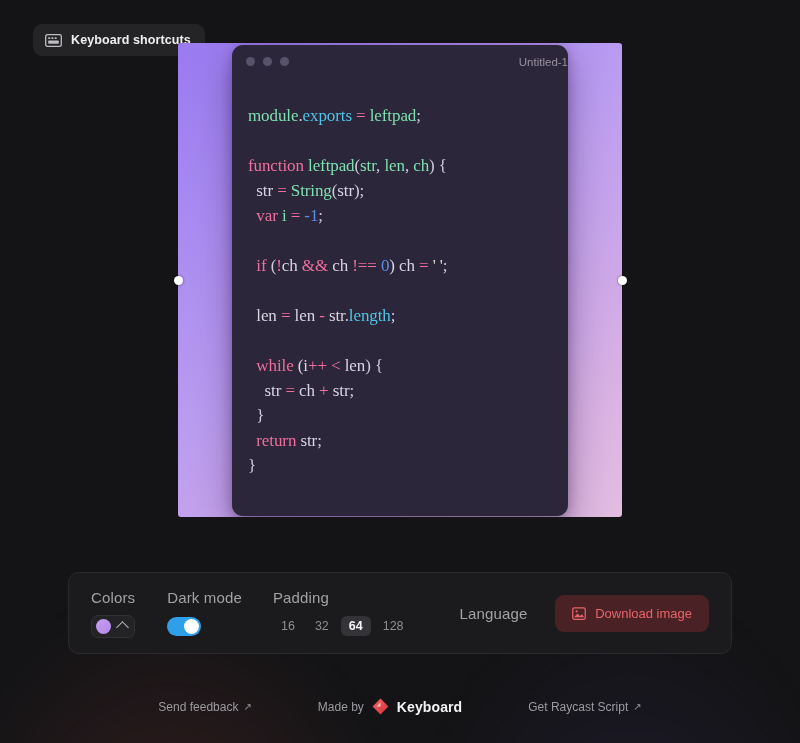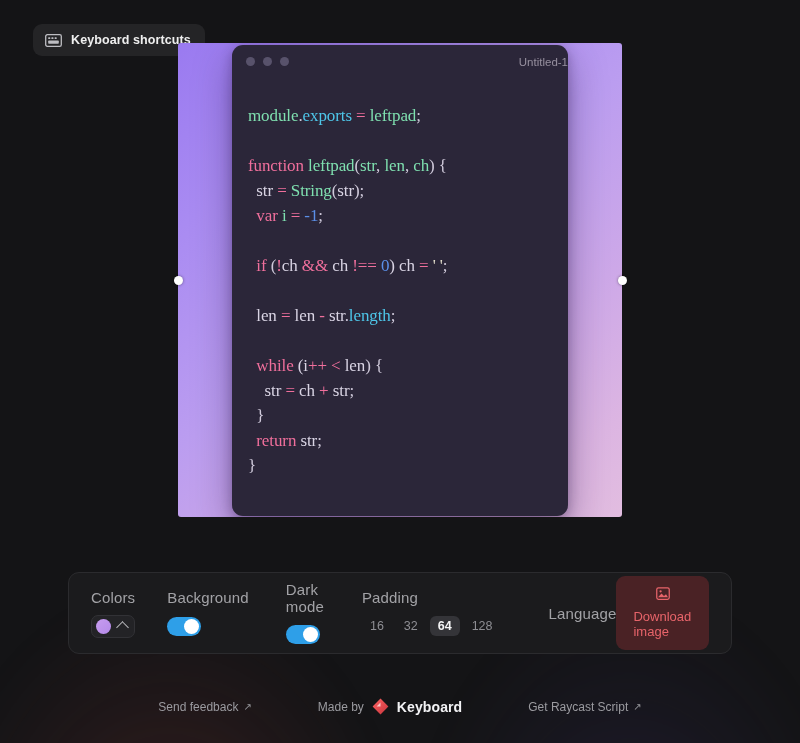--- a/index.html
+++ b/index.html
@@ -246,21 +246,20 @@
     align-items: center;
     gap: 9px;
     background: #4a2225;
     border-radius: 9px;
     padding: 11px 17px;
     font-size: 13px;
     color: #e8646a;
     font-weight: 500;
     cursor: pointer;
     align-self: center;
-    flex-direction: column;
   }
   .dl-icon { width: 14px; height: 13px; display: block; }
 
   
   .footer {
     position: absolute;
     left: 0; right: 0;
     top: 698px;
     display: flex;
     align-items: center;
@@ -329,28 +328,20 @@
   <div class="ctl-group g-colors">
     <div class="ctl-label">Colors</div>
     <div class="ctl-body">
       <div class="swatch-box">
         <span class="swatch"></span>
         <span class="chev"></span>
       </div>
     </div>
   </div>
 
-  <div class="ctl-group g-background">
-    <div class="ctl-label">Background</div>
-    <div class="ctl-body">
-      <div class="toggle">
-        <span class="knob"></span>
-      </div>
-    </div>
-  </div>
 
   <div class="ctl-group g-darkmode">
     <div class="ctl-label">Dark mode</div>
     <div class="ctl-body">
       <div class="toggle">
         <span class="knob"></span>
       </div>
     </div>
   </div>
 

